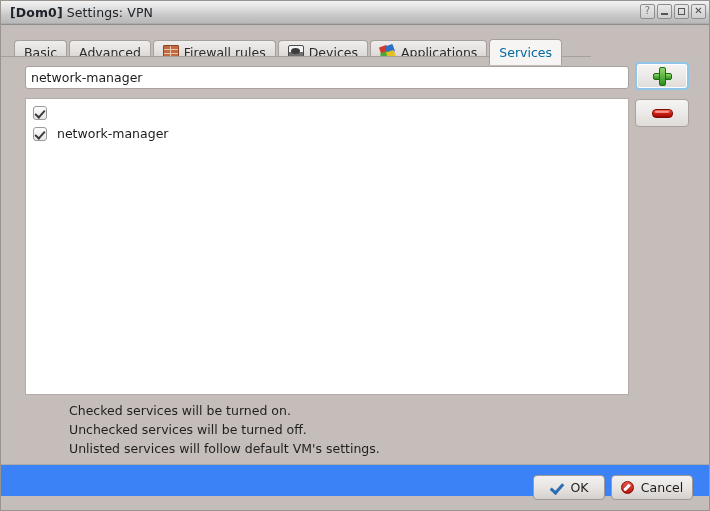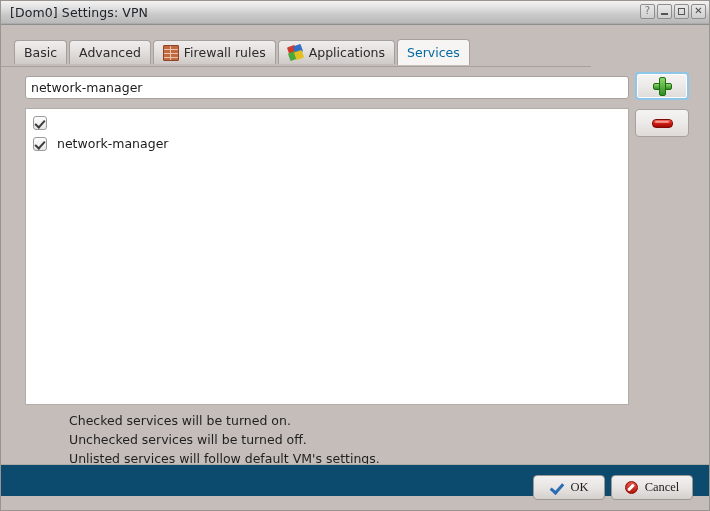--- a/index.html
+++ b/index.html
@@ -35,21 +35,21 @@
     align-items: center;
   }
   #title-text {
     margin-left: 9px;
     font-size: 12.5px;
     color: #20232a;
     white-space: nowrap;
     letter-spacing: 0.1px;
   }
   #title-text .vm {
-    font-weight: normal;
+    font-weight: bold;
   }
   #titlebuttons {
     position: absolute;
     right: 5px;
     top: 3px;
     display: flex;
     gap: 2px;
   }
   .tbtn {
     width: 15px;
@@ -210,21 +210,21 @@
   }
   .ic-apps .q1 { background: #d13b2c; left: 0px;  top: 1px; }
   .ic-apps .q2 { background: #2f6fc6; left: 6px;  top: 0px; }
   .ic-apps .q3 { background: #4aa83c; left: 1px;  top: 7px; }
   .ic-apps .q4 { background: #e3c020; left: 7px;  top: 6px; }
 
   
   #content {
     position: absolute;
     left: 0;
-    top: 65px;
+    top: 55px;
     width: 590px;
     height: 401px;
     background: #c4bdba;
     border-top: 1px solid #a6a09d;
     box-sizing: border-box;
   }
 
   #search-input {
     position: absolute;
     left: 24px;
@@ -354,24 +354,23 @@
   }
   #helptext div { white-space: nowrap; margin-left: 44px; }
 
   
   #buttonbar {
     position: absolute;
     left: 0;
     top: 463px;
     width: 710px;
     height: 32px;
-    background: #0c4a6e;
+    background: #3b82f6;
     border-top: 1px solid #b0aaa7;
     box-sizing: border-box;
-    font-family: Liberation Serif, serif;
   }
   .dlgbtn {
     position: absolute;
     top: 10px;
     height: 25px;
     box-sizing: border-box;
     border: 1px solid #9e9895;
     border-radius: 4px;
     background: linear-gradient(to bottom, #f3f2f1 0%, #e8e5e3 48%, #d4d0cd 100%);
     display: flex;
@@ -453,20 +452,24 @@
         <span>Basic</span>
       </div>
       <div class="tab">
         <span>Advanced</span>
       </div>
       <div class="tab">
         <span class="tabicon ic-firewall"></span>
         <span>Firewall rules</span>
       </div>
       <div class="tab">
+        <span class="tabicon ic-device"></span>
+        <span>Devices</span>
+      </div>
+      <div class="tab">
         <span class="tabicon ic-apps">
             <i class="q1"></i>
             <i class="q2"></i>
             <i class="q3"></i>
             <i class="q4"></i>
           </span>
         <span>Applications</span>
       </div>
       <div class="tab active">
         <span>Services</span>

